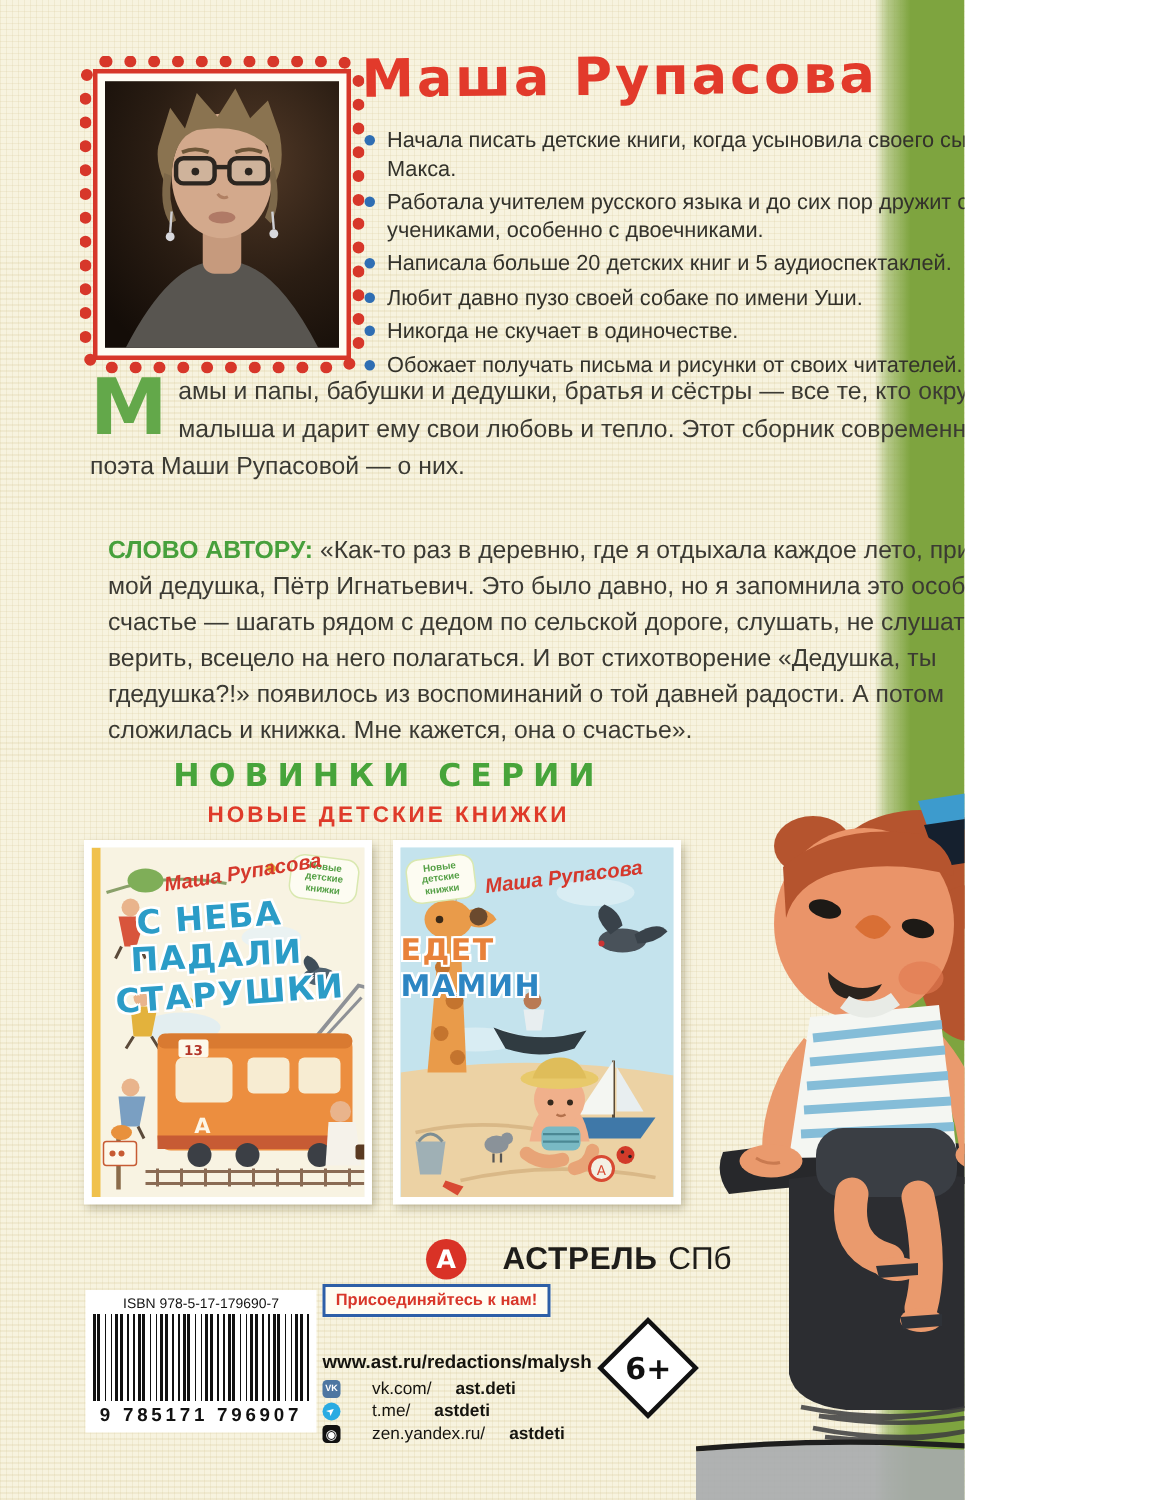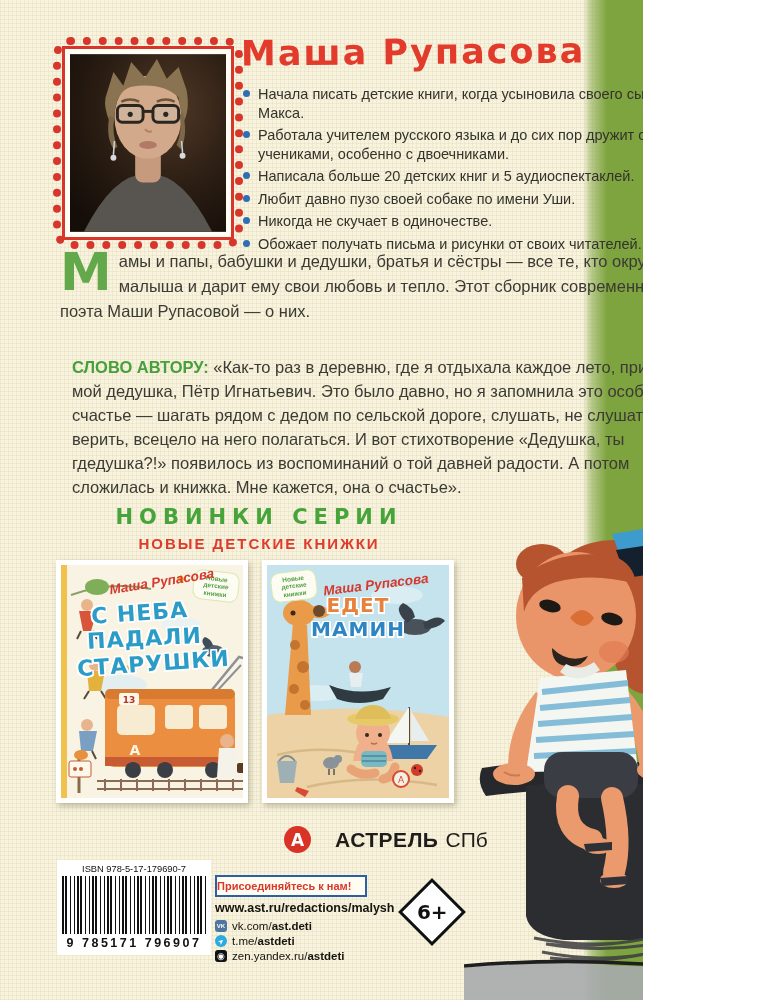--- a/index.html
+++ b/index.html
@@ -45,43 +45,43 @@
   .badge-l{top:6px;left:4px;transform:rotate(-7deg);}
   .cover-author{position:absolute;color:#d5382c;font-weight:bold;font-style:italic;font-size:13.5px;white-space:nowrap;}
   .c1-author{top:9px;left:48px;transform:rotate(-9deg);}
   .c2-author{top:12px;left:56px;transform:rotate(-7deg);}
   .outl{text-shadow:-1.5px -1.5px 0 #fff,1.5px -1.5px 0 #fff,-1.5px 1.5px 0 #fff,1.5px 1.5px 0 #fff,0 -1.5px 0 #fff,0 1.5px 0 #fff,-1.5px 0 0 #fff,1.5px 0 0 #fff;}
   .c1-titles{position:absolute;top:34px;left:16px;}
   .c1-line{display:block;font-family:"DejaVu Sans",sans-serif;font-weight:bold;color:#2b9cc7;font-size:22px;letter-spacing:1px;}
   .c1-line.l1{transform:rotate(-4deg);margin-left:14px;}
   .c1-line.l2{transform:rotate(-3deg);margin-left:10px;margin-top:1px;}
   .c1-line.l3{transform:rotate(-4deg);margin-top:1px;}
-  .c2-titles{position:absolute;top:28px;left:0;width:100%;text-align:center;}
+  .c2-titles{position:absolute;top:56px;left:0;width:100%;}
   .c2-line{display:block;font-family:"DejaVu Sans",sans-serif;font-weight:bold;font-size:20px;letter-spacing:1px;}
   .c2-line.o{color:#e8823a;}
   .c2-line.b{color:#2d86c3;}
   
   .boy{position:absolute;left:464px;top:520px;}
   
   .publisher{position:absolute;left:284px;top:826px;display:flex;align-items:center;gap:7px;}
   .pub-logo{width:27px;height:27px;border-radius:50%;background:#d93226;color:#fff;font-weight:bold;
     display:flex;align-items:center;justify-content:center;font-size:17px;font-family:"DejaVu Sans",sans-serif;}
   .pub-name{font-weight:bold;font-size:21px;color:#1e1d1a;letter-spacing:.5px;margin-left:17px;}
   .pub-city{font-size:21px;color:#1e1d1a;}
   
   .barcode{position:absolute;left:57px;top:860px;width:154px;background:#fff;padding:4px 5px 5px;box-sizing:border-box;text-align:center;}
   .isbn{font-size:9.3px;color:#111;white-space:nowrap;}
   .bars{height:58px;margin-top:2px;background:repeating-linear-gradient(90deg,#111 0 2px,#fff 2px 3px,#111 3px 5px,#fff 5px 8px,#111 8px 9px,#fff 9px 12px,#111 12px 13px,#fff 13px 15px);}
   .digits{font-size:12.5px;letter-spacing:2.5px;color:#111;margin-top:2px;white-space:nowrap;font-weight:bold;}
   
-  .join-box{position:absolute;left:215px;top:875px;width:152px;border:2px solid #2d5fa7;background:#fffdf2;
-    color:#d8372a;font-weight:bold;font-size:11px;text-align:left;padding:3px 0;box-sizing:border-box;}
+  .join-box{position:absolute;left:215px;top:856px;width:152px;border:2px solid #2d5fa7;background:#fffdf2;
+    color:#d8372a;font-weight:bold;font-size:11px;text-align:center;padding:3px 0;box-sizing:border-box;}
   .site{position:absolute;left:215px;top:901px;font-weight:bold;font-size:12.5px;color:#15140f;}
   .social{position:absolute;left:215px;top:920px;display:flex;flex-direction:column;gap:3px;}
-  .srow{display:flex;align-items:center;font-size:11.5px;color:#15140f;}
+  .srow{display:flex;align-items:center;font-size:11.5px;color:#15140f;gap:16px;}
   .sicon{flex:none;width:12px;height:12px;border-radius:3px;margin-right:5px;display:flex;align-items:center;justify-content:center;color:#fff;}
   .sicon.vk{background:#4d76a1;font-size:6px;font-weight:bold;}
   .sicon.tg{background:#2aabe2;border-radius:50%;}
   .sicon.tg span{display:inline-block;transform:rotate(-40deg);font-size:7px;line-height:1;}
   .sicon.zen{background:#111;font-size:9px;line-height:1;}
   .shandle{font-weight:bold;}
   
   .age{position:absolute;left:408px;top:888px;width:42px;height:42px;background:#fff;border:3px solid #111;
     transform:rotate(45deg);display:flex;align-items:center;justify-content:center;}
   .age-inner{transform:rotate(-45deg);font-weight:bold;font-size:20px;color:#111;font-family:"DejaVu Sans",sans-serif;}

